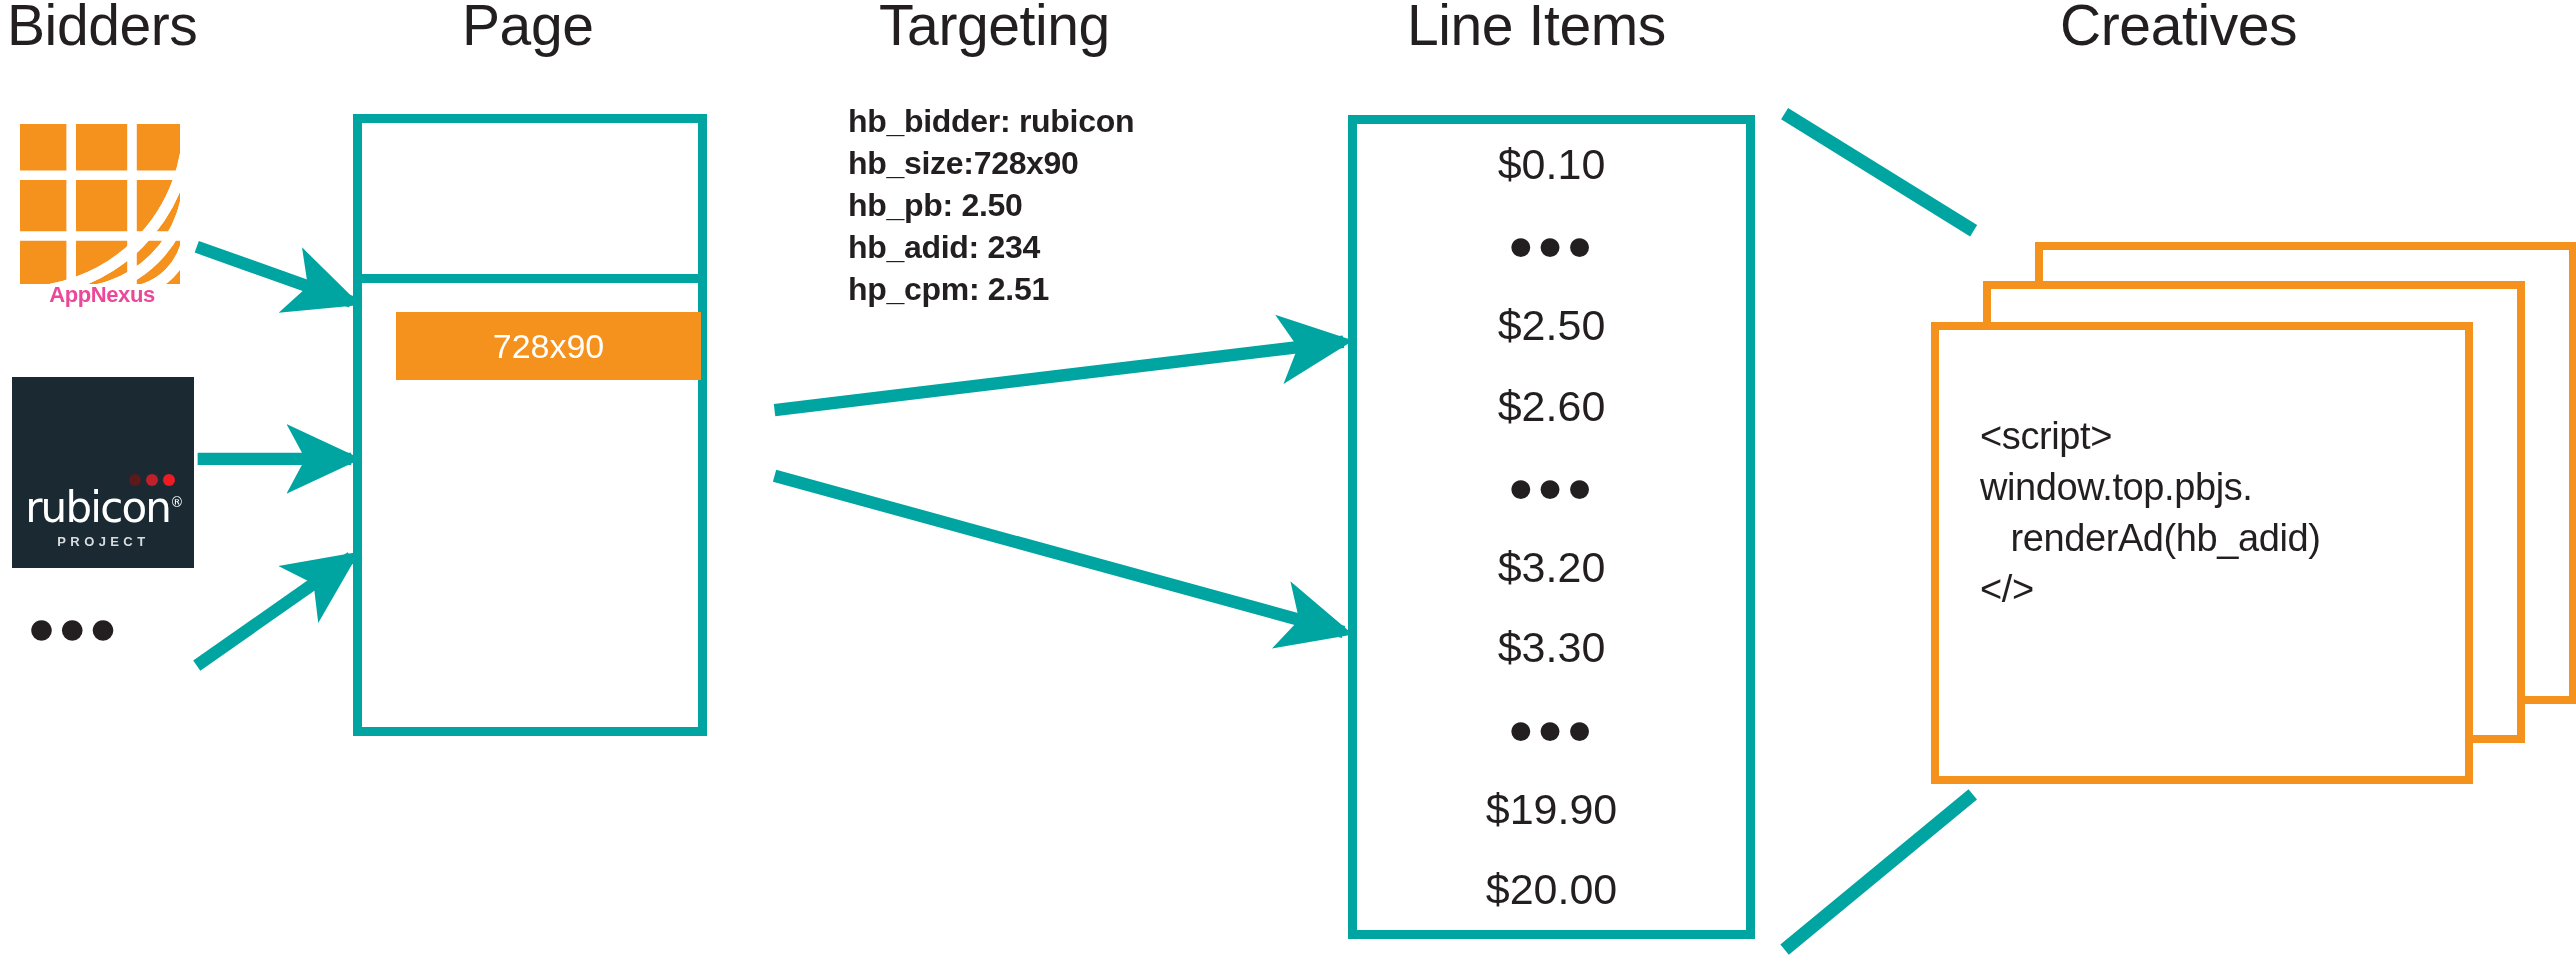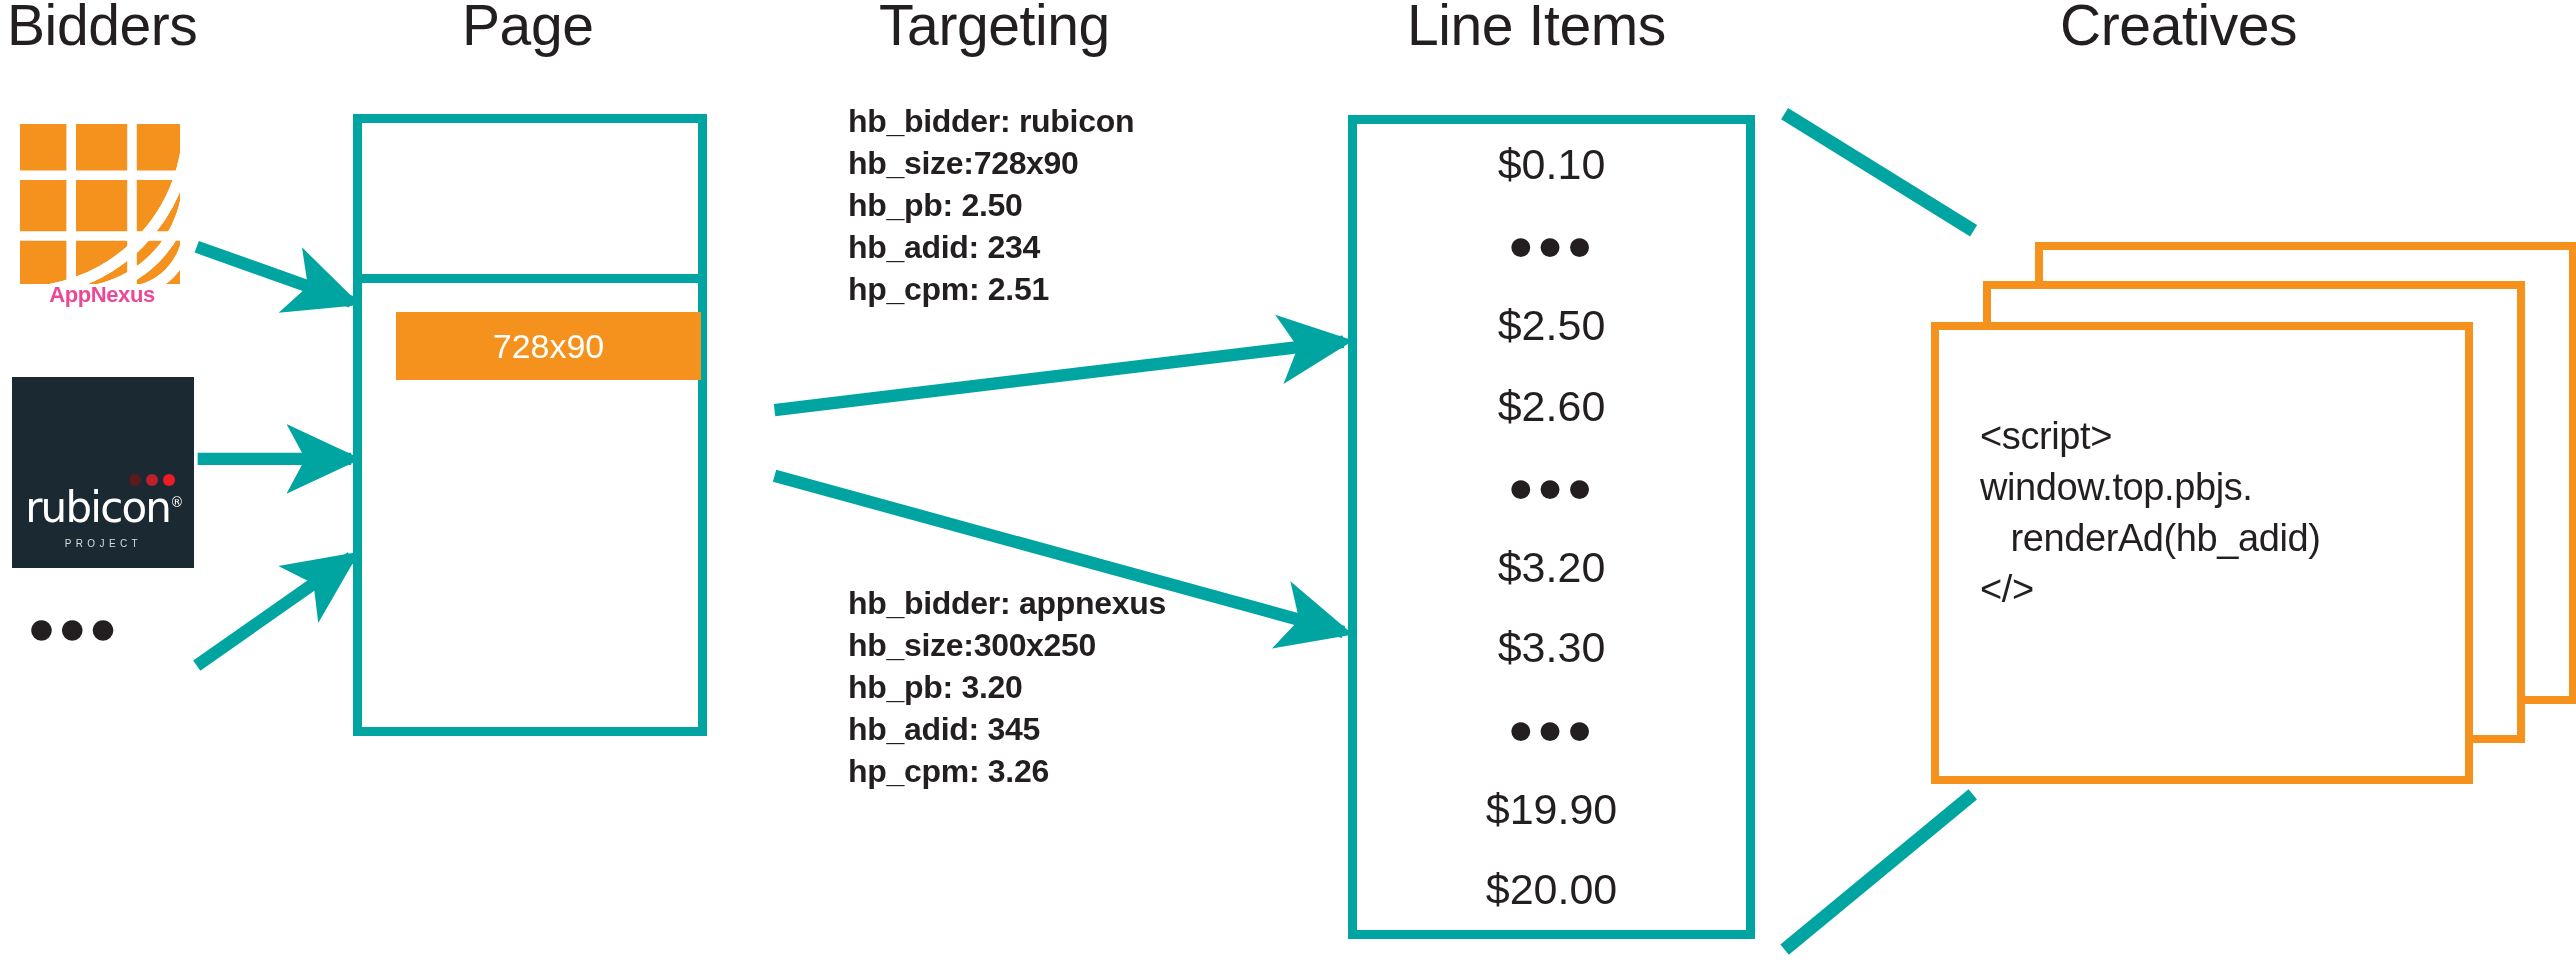--- a/index.html
+++ b/index.html
@@ -59,23 +59,23 @@
     font-weight:400;
     letter-spacing:-1.8px;
     font-family:"DejaVu Sans",sans-serif;
   }
   .rubicon-word .reg{font-size:13.3px;vertical-align:super;}
   .rubicon-sub{
     position:absolute;
     left:0; right:0; bottom:19.5px;
     text-align:center;
     color:#d9dcde;
-    font-size:10px;
+    font-size:13px;
     letter-spacing:4.4px;
-    font-weight:400;
+    font-weight:700;
   }
   .rubicon-dots{
     position:absolute;
     right:19.5px; bottom:82px;
     display:flex; gap:4.4px;
   }
   .rubicon-dots i{display:block;width:12.4px;height:12.4px;border-radius:50%;}
 
   .bidders-ellipsis{
     position:absolute;
@@ -229,25 +229,20 @@
   <div class="page-box">
     <div class="page-divider"></div>
     <div class="slot slot-728">728x90</div>
   </div>
 
   <div class="targeting targeting-1">hb_bidder: rubicon
 hb_size:728x90
 hb_pb: 2.50
 hb_adid: 234
 hp_cpm: 2.51</div>
-  <div class="targeting targeting-2">hb_bidder: appnexus
-hb_size:300x250
-hb_pb: 3.20
-hb_adid: 345
-hp_cpm: 3.26</div>
 
   <div class="lineitems">
     <div class="li-row">$0.10</div>
     <div class="li-row dots">●●●</div>
     <div class="li-row">$2.50</div>
     <div class="li-row">$2.60</div>
     <div class="li-row dots">●●●</div>
     <div class="li-row">$3.20</div>
     <div class="li-row">$3.30</div>
     <div class="li-row dots">●●●</div>

